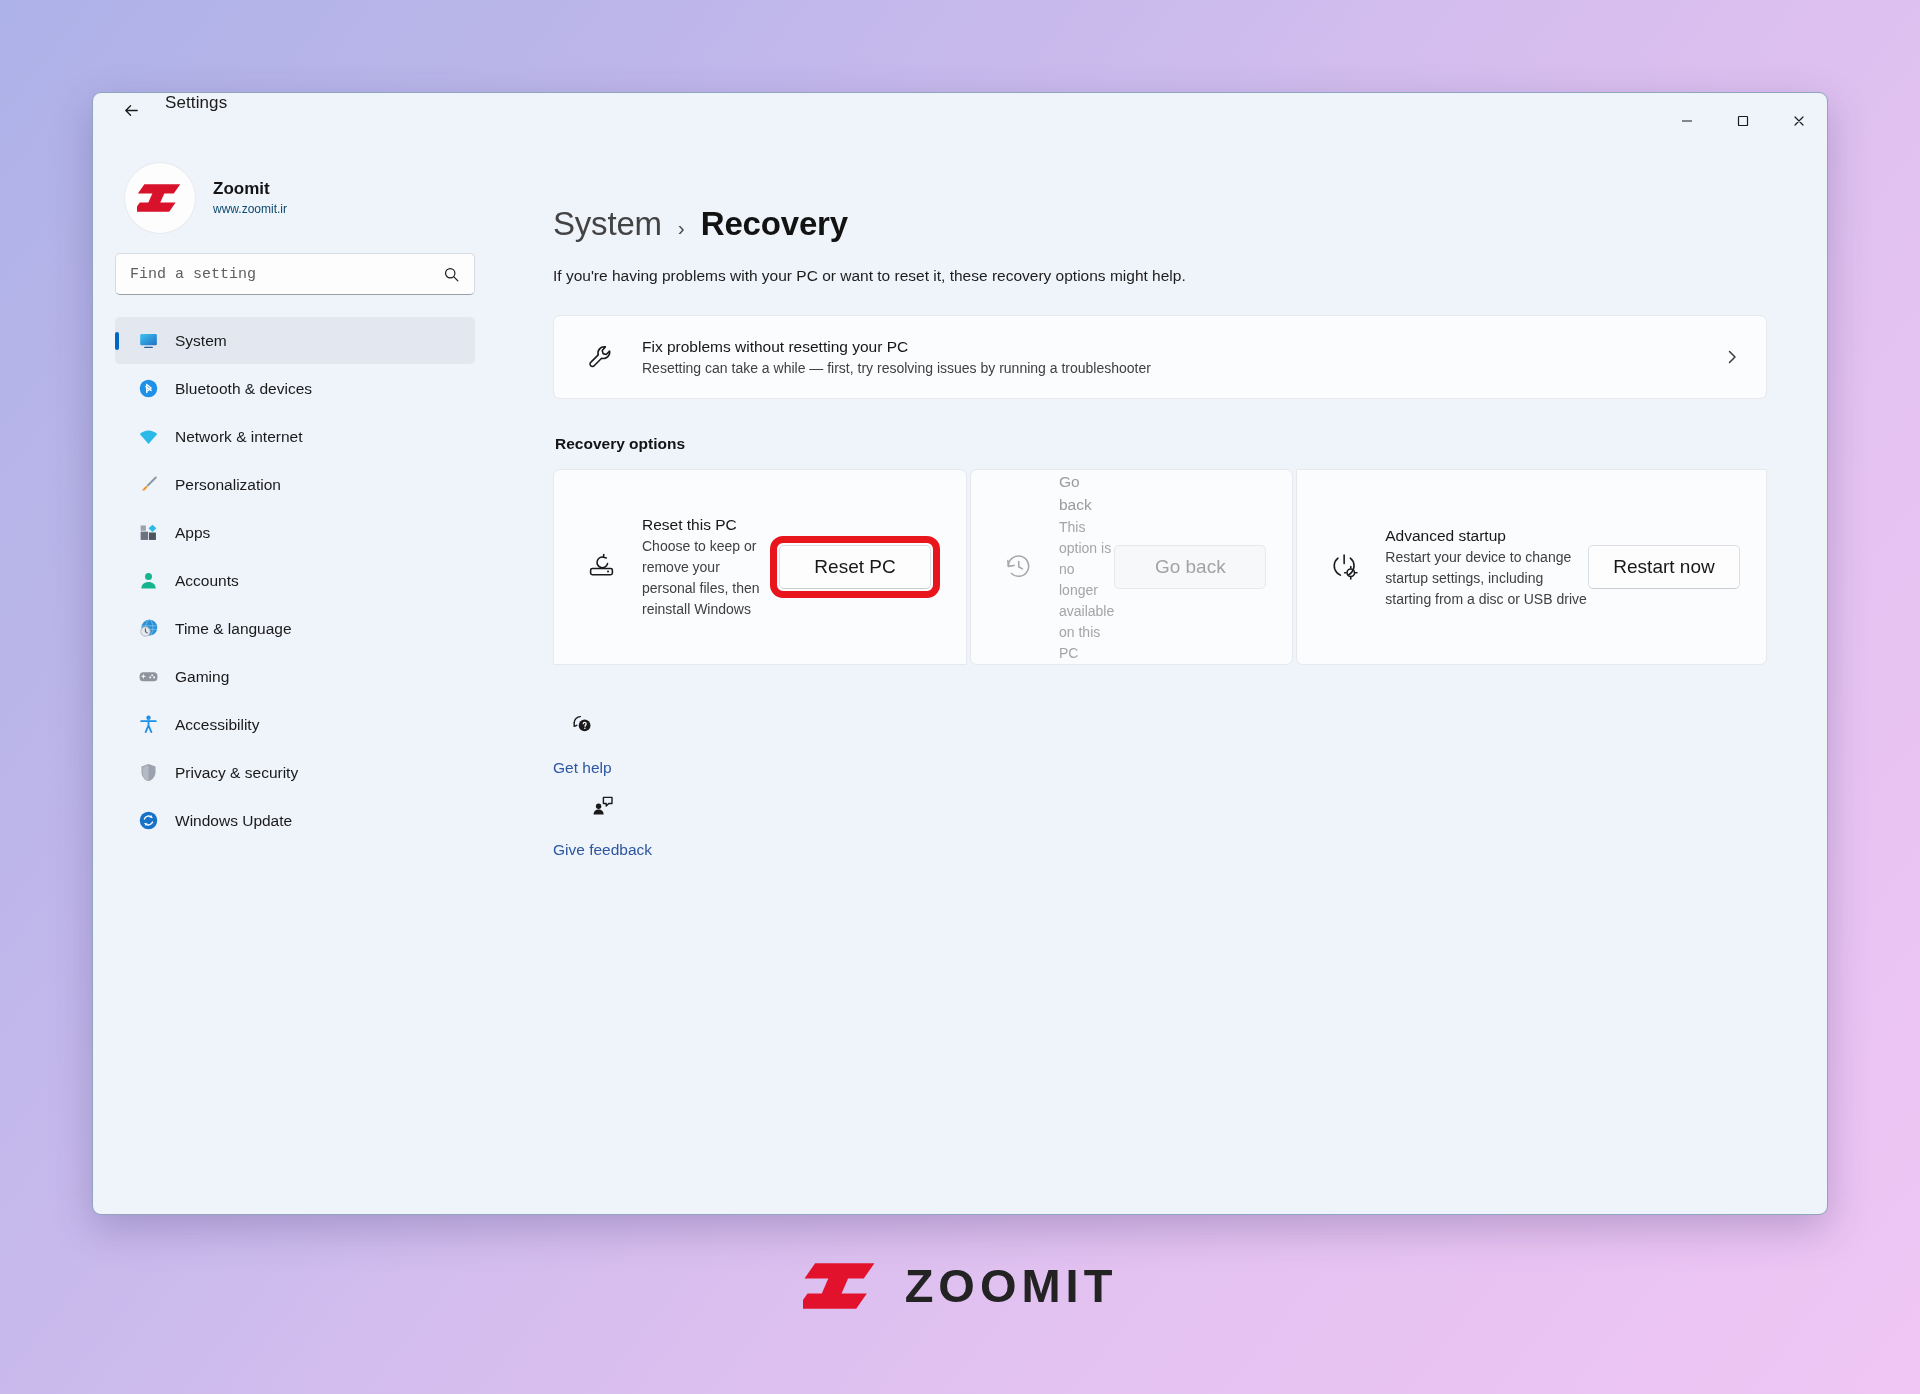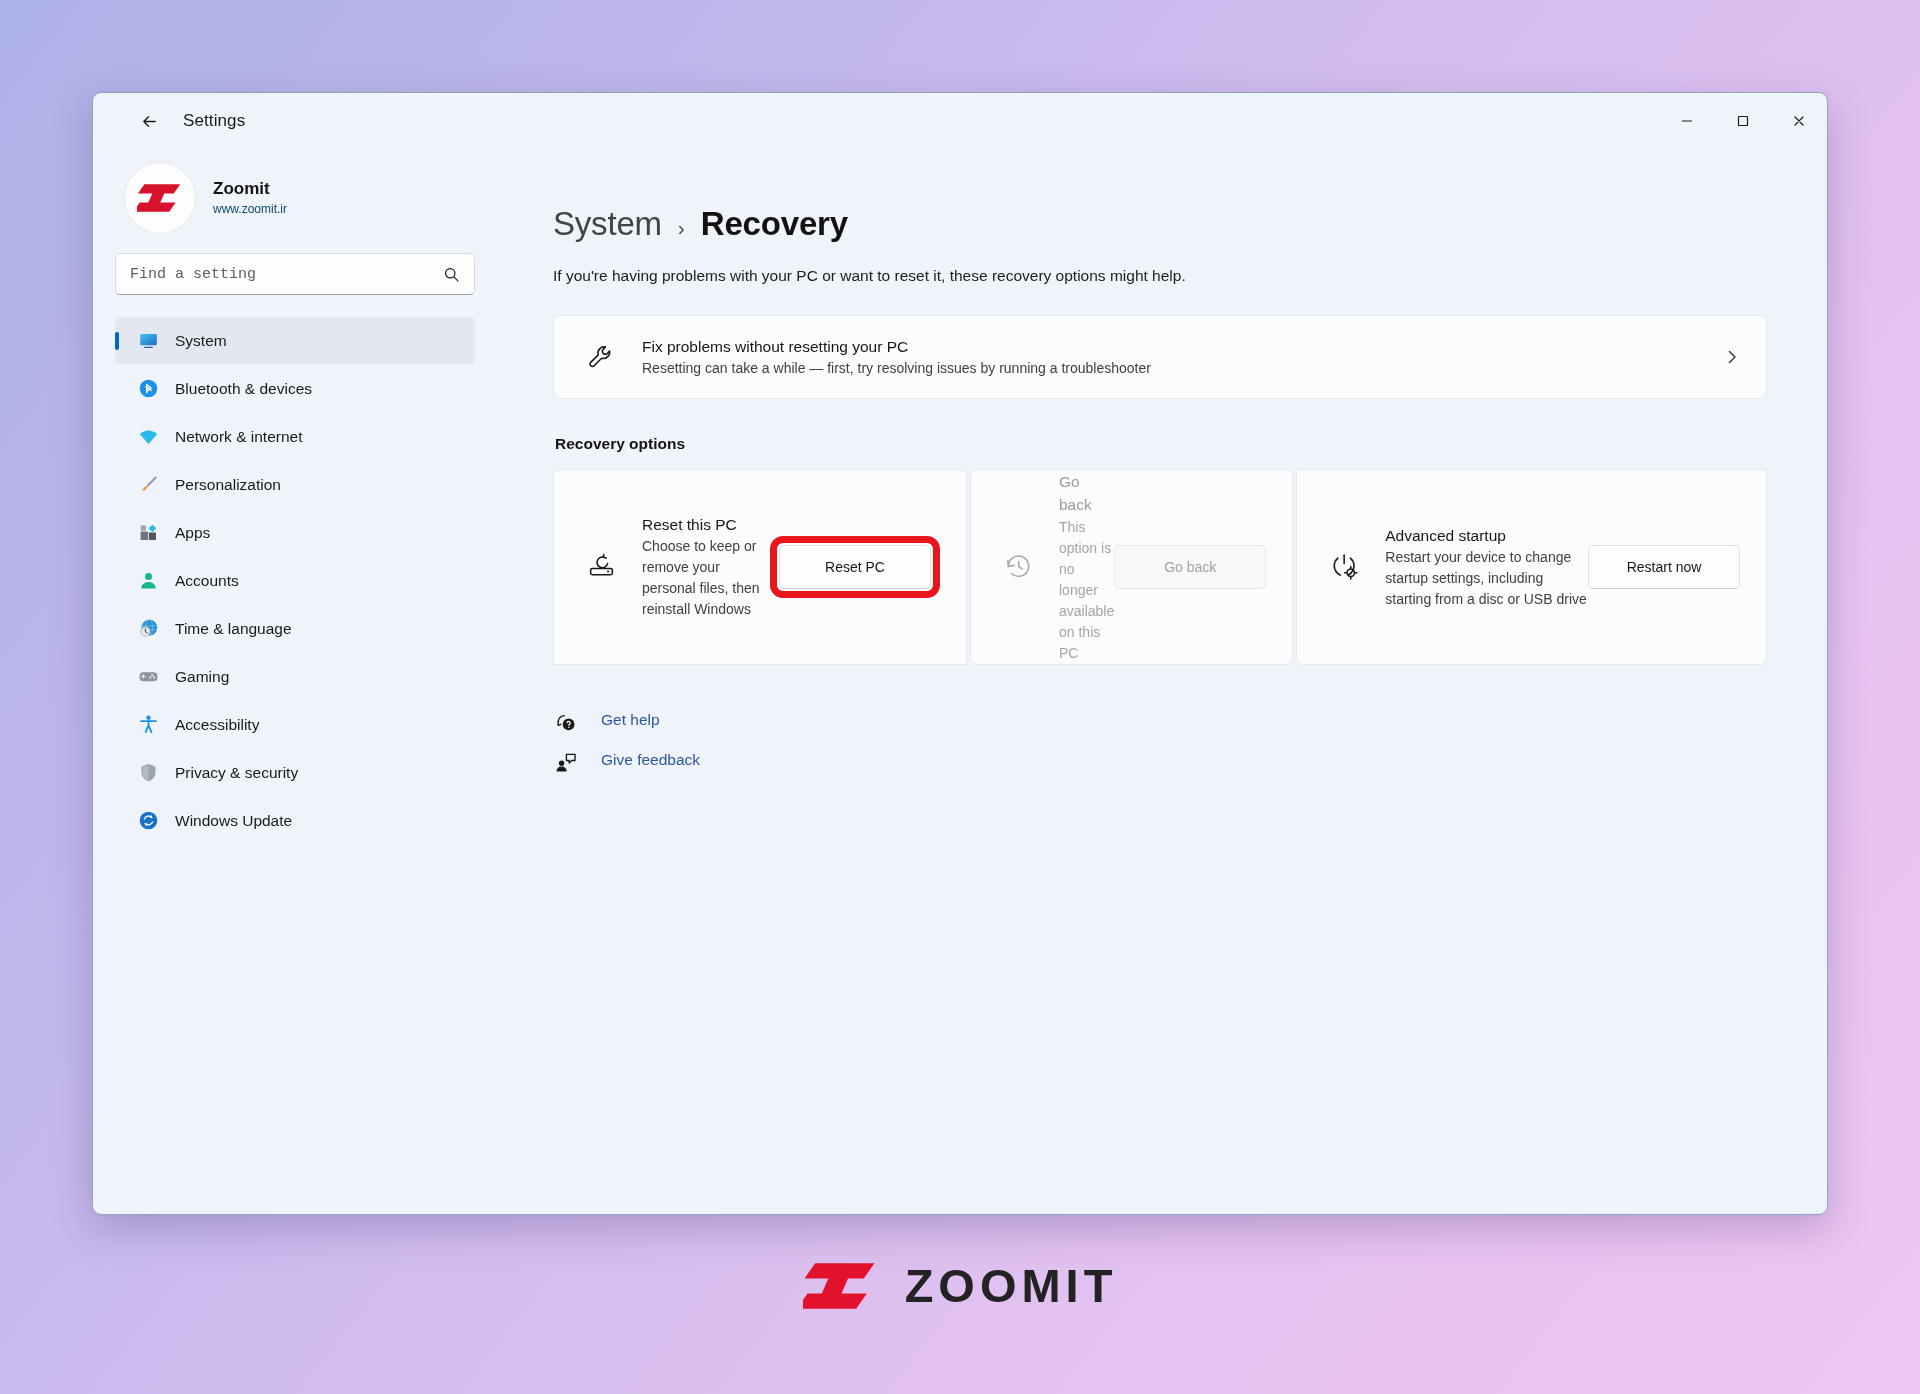--- a/index.html
+++ b/index.html
@@ -23,22 +23,22 @@
     border-radius: 9px;
     box-shadow: 0 14px 40px rgba(60,50,110,.28);
     overflow: hidden;
     display: flex;
     flex-direction: column;
   }
 
   
   #titlebar {
     height: 56px; flex: 0 0 56px;
-    display: flex; align-items: center;
-    padding-left: 36px;
+    display: flex; align-items: flex-start;
+    padding-left: 18px;
   }
   .tb-back {
     width: 40px; height: 34px;
     display: flex; align-items: center; justify-content: center;
     border-radius: 5px; cursor: pointer;
   }
   .tb-title {
     font-size: 17px; color: #1b1b1b;
     margin-left: 14px; letter-spacing: .1px;
   }
@@ -175,21 +175,21 @@
   #recovery-group .card:last-child { border-radius: 0 0 7px 7px; }
   #recovery-group { display: flex; flex-direction: row; gap: 3px; }
   #recovery-group .card { border: 1px solid #e6e8ec; border-radius: 7px; }
 
   .action-btn {
     min-width: 152px; height: 44px;
     background: #fdfdfd;
     border: 1px solid #dcdfe4;
     border-bottom-color: #c9ccd2;
     border-radius: 5px;
-    font-family: inherit; font-size: 14px; color: #181818;
+    font-family: inherit; font-size: 19px; color: #181818;
     cursor: pointer;
     padding: 0 18px;
   }
   .action-btn:disabled {
     color: #a3a3a3; background: #f7f8fa;
     border-color: #e6e8ec; cursor: default;
   }
 
   
   .btn-highlight {
@@ -201,23 +201,23 @@
     content: "";
     position: absolute; inset: 0;
     border: 7px solid #e8151c;
     border-radius: 13px;
     pointer-events: none;
   }
 
   
   #help-links { margin-top: 46px; }
   .help-link {
-    display: flex; gap: 22px;
+    display: flex; align-items: center; gap: 22px;
     margin-bottom: 16px;
-    cursor: pointer; width: fit-content;
+    cursor: pointer; width: fit-content; flex-direction: column;
   }
   .help-ico { width: 26px; flex: 0 0 26px; display: flex; align-items: center; justify-content: center; }
   .help-text { font-size: 15.5px; color: #2c56a0; }
 
   
   #watermark {
     position: absolute;
     left: 0; right: 0; top: 1258px;
     display: flex; align-items: center; justify-content: center;
     gap: 26px;

